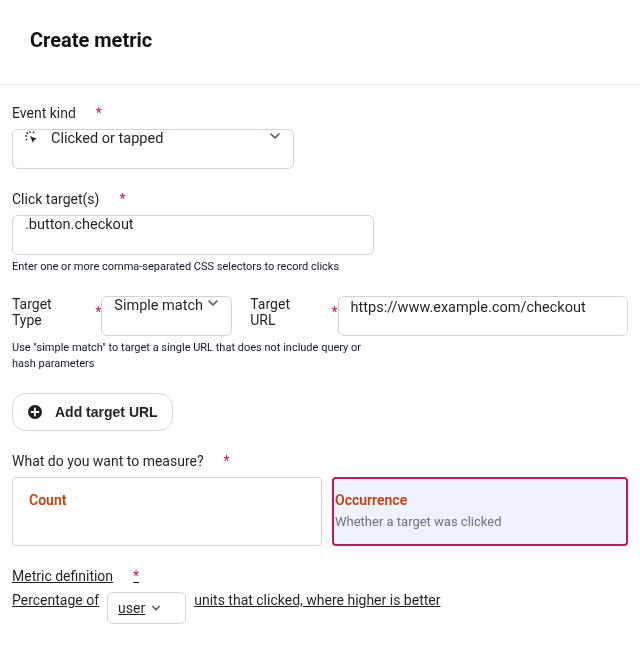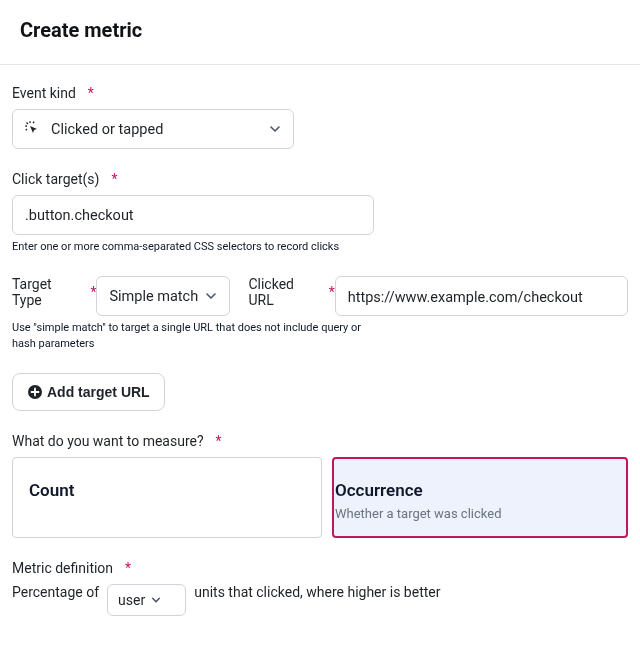--- a/index.html
+++ b/index.html
@@ -8,96 +8,96 @@
     font-family: -apple-system, BlinkMacSystemFont, "Segoe UI", Roboto, Helvetica, Arial, sans-serif;
     color: #1f2328;
     background: #fff;
     width: 640px;
   }
   .header {
     padding: 10px 12px 14px 12px;
     border-bottom: 1px solid #e5e7eb;
   }
   .header h1 {
-    margin: 8px;
+    margin: 18px;
     font-size: 20px;
     font-weight: 700;
     color: #111317;
   }
   .form {
     padding: 20px 12px 0 12px;
   }
   .label {
     font-size: 14px;
     color: #1f2328;
     margin-bottom: 8px;
     display: flex;
     align-items: center;
-    gap: 12px;
+    gap: 20px;
   }
   .req { color: #c2185b; }
   .help {
     font-size: 11px;
     color: #0f172a;
     margin-top: 4px;
     line-height: 1.4;
   }
   .select, .input, .input-narrow {
     border: 1px solid #d0d4da;
     border-radius: 6px;
     background: #fff;
     font-size: 14.5px;
     color: #1f2328;
     display: flex;
-    align-items: center;
+    align-items: flex-start;
     height: 40px;
     padding: 0 12px;
   }
   .select { justify-content: space-between; cursor: pointer; }
   .select .left { display: flex; align-items: center; gap: 10px; }
   .event-kind-select { width: 282px; }
   .click-targets-input { width: 362px; }
   .row { display: flex; gap: 18px; align-items: flex-start; }
   .col { display: flex; }
   .target-type-select { width: 142px; }
   .target-url-input { width: 312px; padding-top:2px; }
   .section { margin-bottom: 22px; }
   .btn {
     border: 1px solid #d0d4da;
-    border-radius: 8px;
+    border-radius: 14px;
     background: #fff;
     height: 38px;
     padding: 0 14px;
     font-size: 14px;
     font-weight: 600;
     color: #1f2328;
     display: inline-flex;
     align-items: center;
-    gap: 4px;
+    gap: 12px;
     cursor: pointer;
   }
   .cards { display: flex; gap: 10px; }
   .card {
     flex: 1;
     border: 1px solid #d0d4da;
     border-radius: 4px;
     padding: 14px 16px 16px 16px;
     cursor: pointer;
     background: #fff;
   }
   .card.selected {
     border: 2px solid #be185d;
     background: #eef2fd;
     padding: 13px 15px 15px 1px;
   }
   .card h3 {
-    margin: 8px 0 6px 0;
-    font-size: 17px;
+    margin: 0 0 6px 0;
+    font-size: 14px;
     font-weight: 600;
-    color: #0f172a;
+    color: #c2410c;
   }
   .card p {
     margin: 0;
     font-size: 13px;
     color: #6b7280;
   }
   .definition-row {
     display: flex;
     gap: 8px;
     font-size: 14px;
@@ -176,21 +176,21 @@
           <span>Simple match</span>
           <span>
             <svg width="12" height="12" viewBox="0 0 12 12">
                 <path d="M2 4 L6 8 L10 4" stroke="#4b5563" stroke-width="1.6" fill="none" stroke-linecap="round" stroke-linejoin="round"></path>
               </svg>
           </span>
         </div>
       </div>
       <div class="col">
         <div class="label">
-          <span>Clicked URL</span>
+          <span>Target URL</span>
           <span class="req">*</span>
         </div>
         <div class="input target-url-input">
           <span>https://www.example.com/checkout</span>
         </div>
       </div>
     </div>
     <div class="help" style="max-width:360px;">Use "simple match" to target a single URL that does not include query or hash parameters</div>
   </div>
 
@@ -215,21 +215,21 @@
       <div class="card">
         <h3>Count</h3>
       </div>
       <div class="card selected">
         <h3>Occurrence</h3>
         <p>Whether a target was clicked</p>
       </div>
     </div>
   </div>
 
-  <div class="section" style="margin-bottom:16px;">
+  <div class="section" style="margin-bottom:16px;text-decoration:underline;">
     <div class="label">
       <span>Metric definition</span>
       <span class="req">*</span>
     </div>
     <div class="definition-row">
       <span>Percentage of</span>
       <span class="unit-select">
         <span>user</span>
         <span>
           <svg width="10" height="10" viewBox="0 0 12 12">

